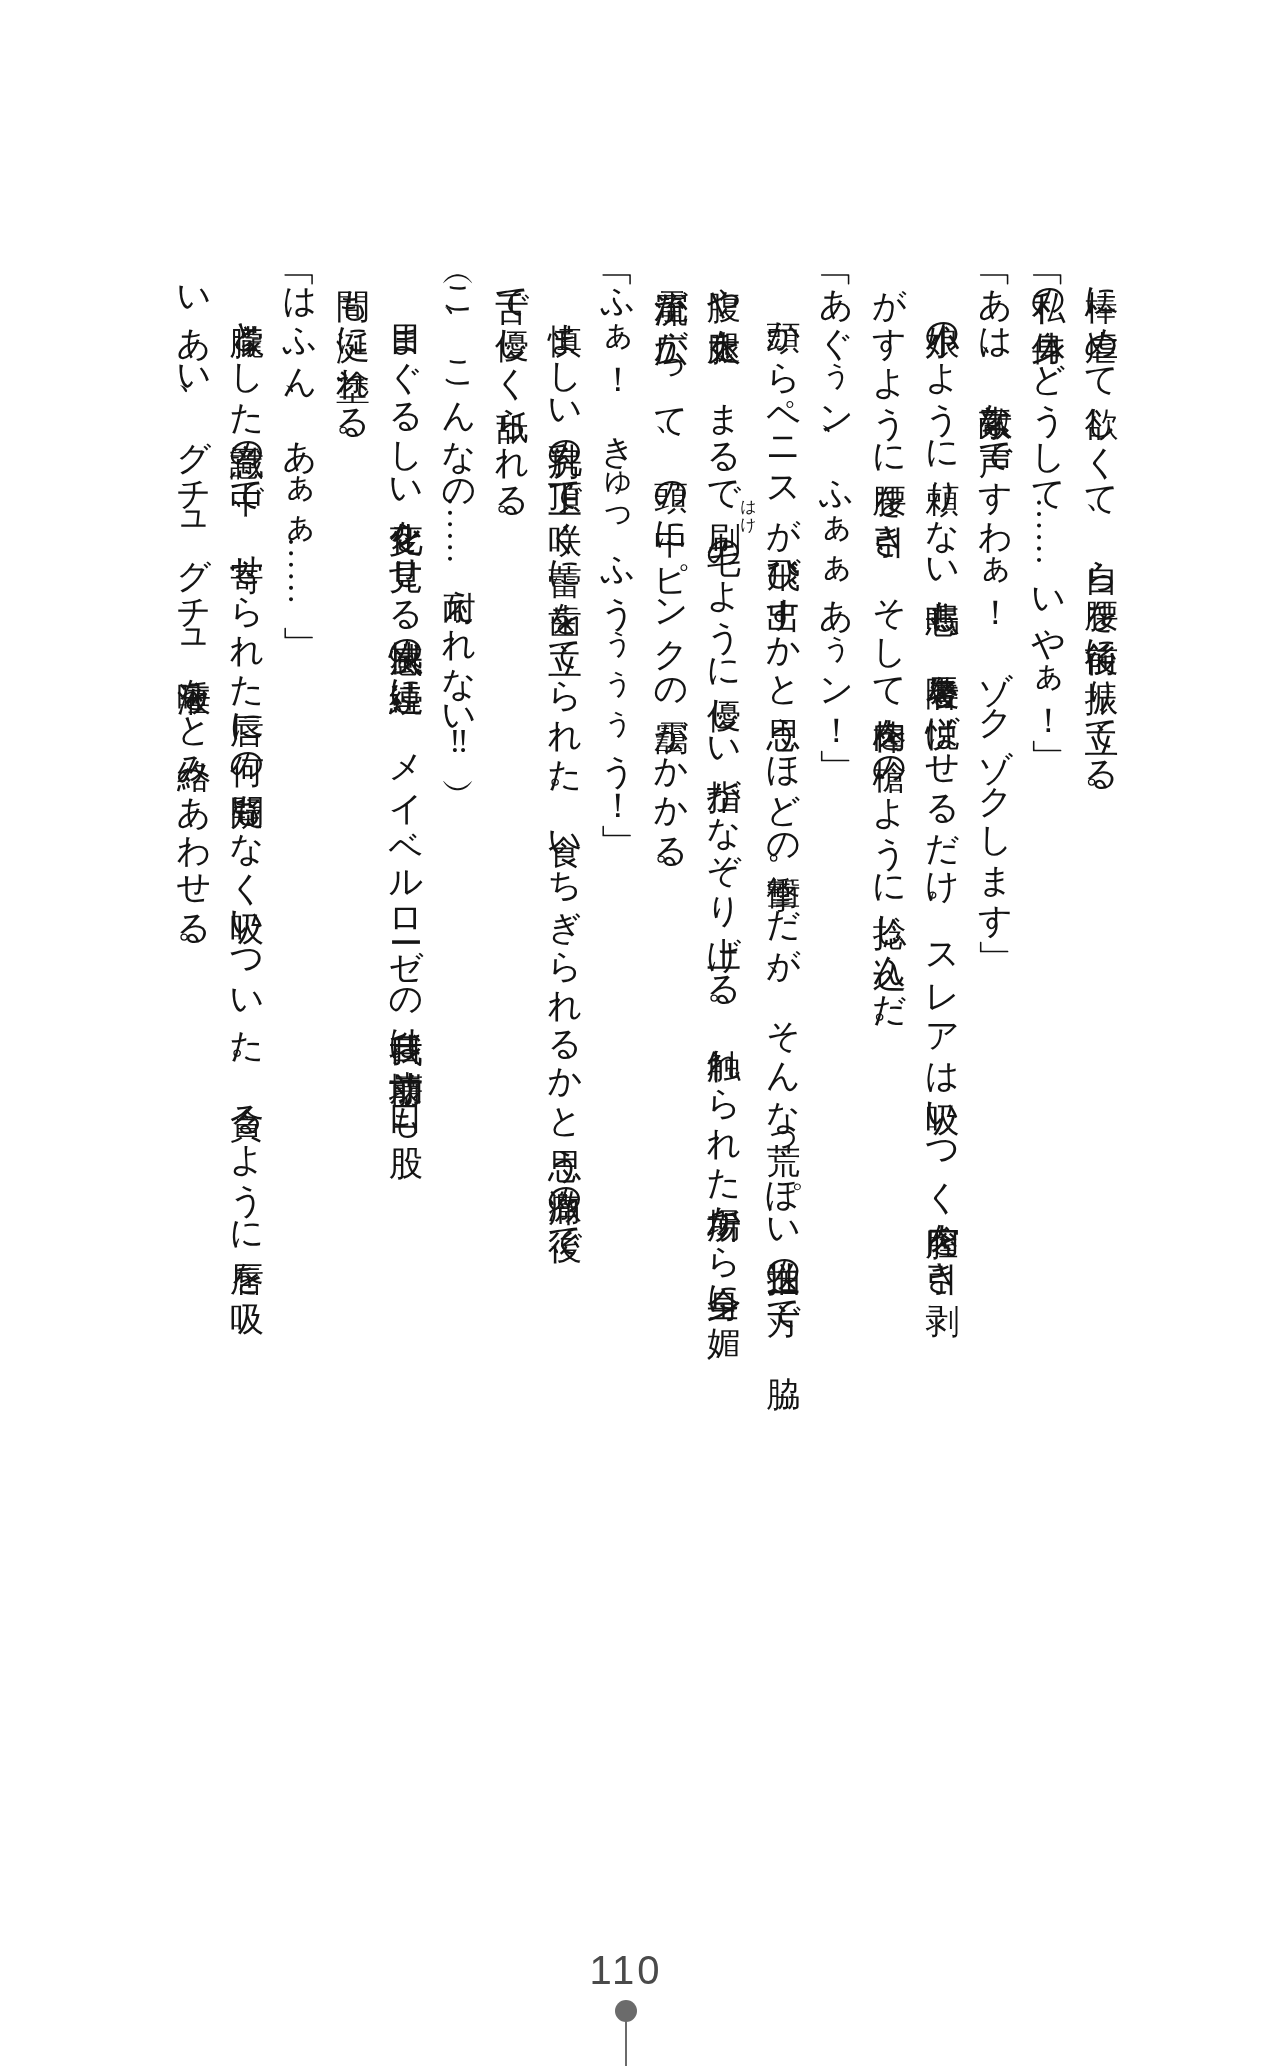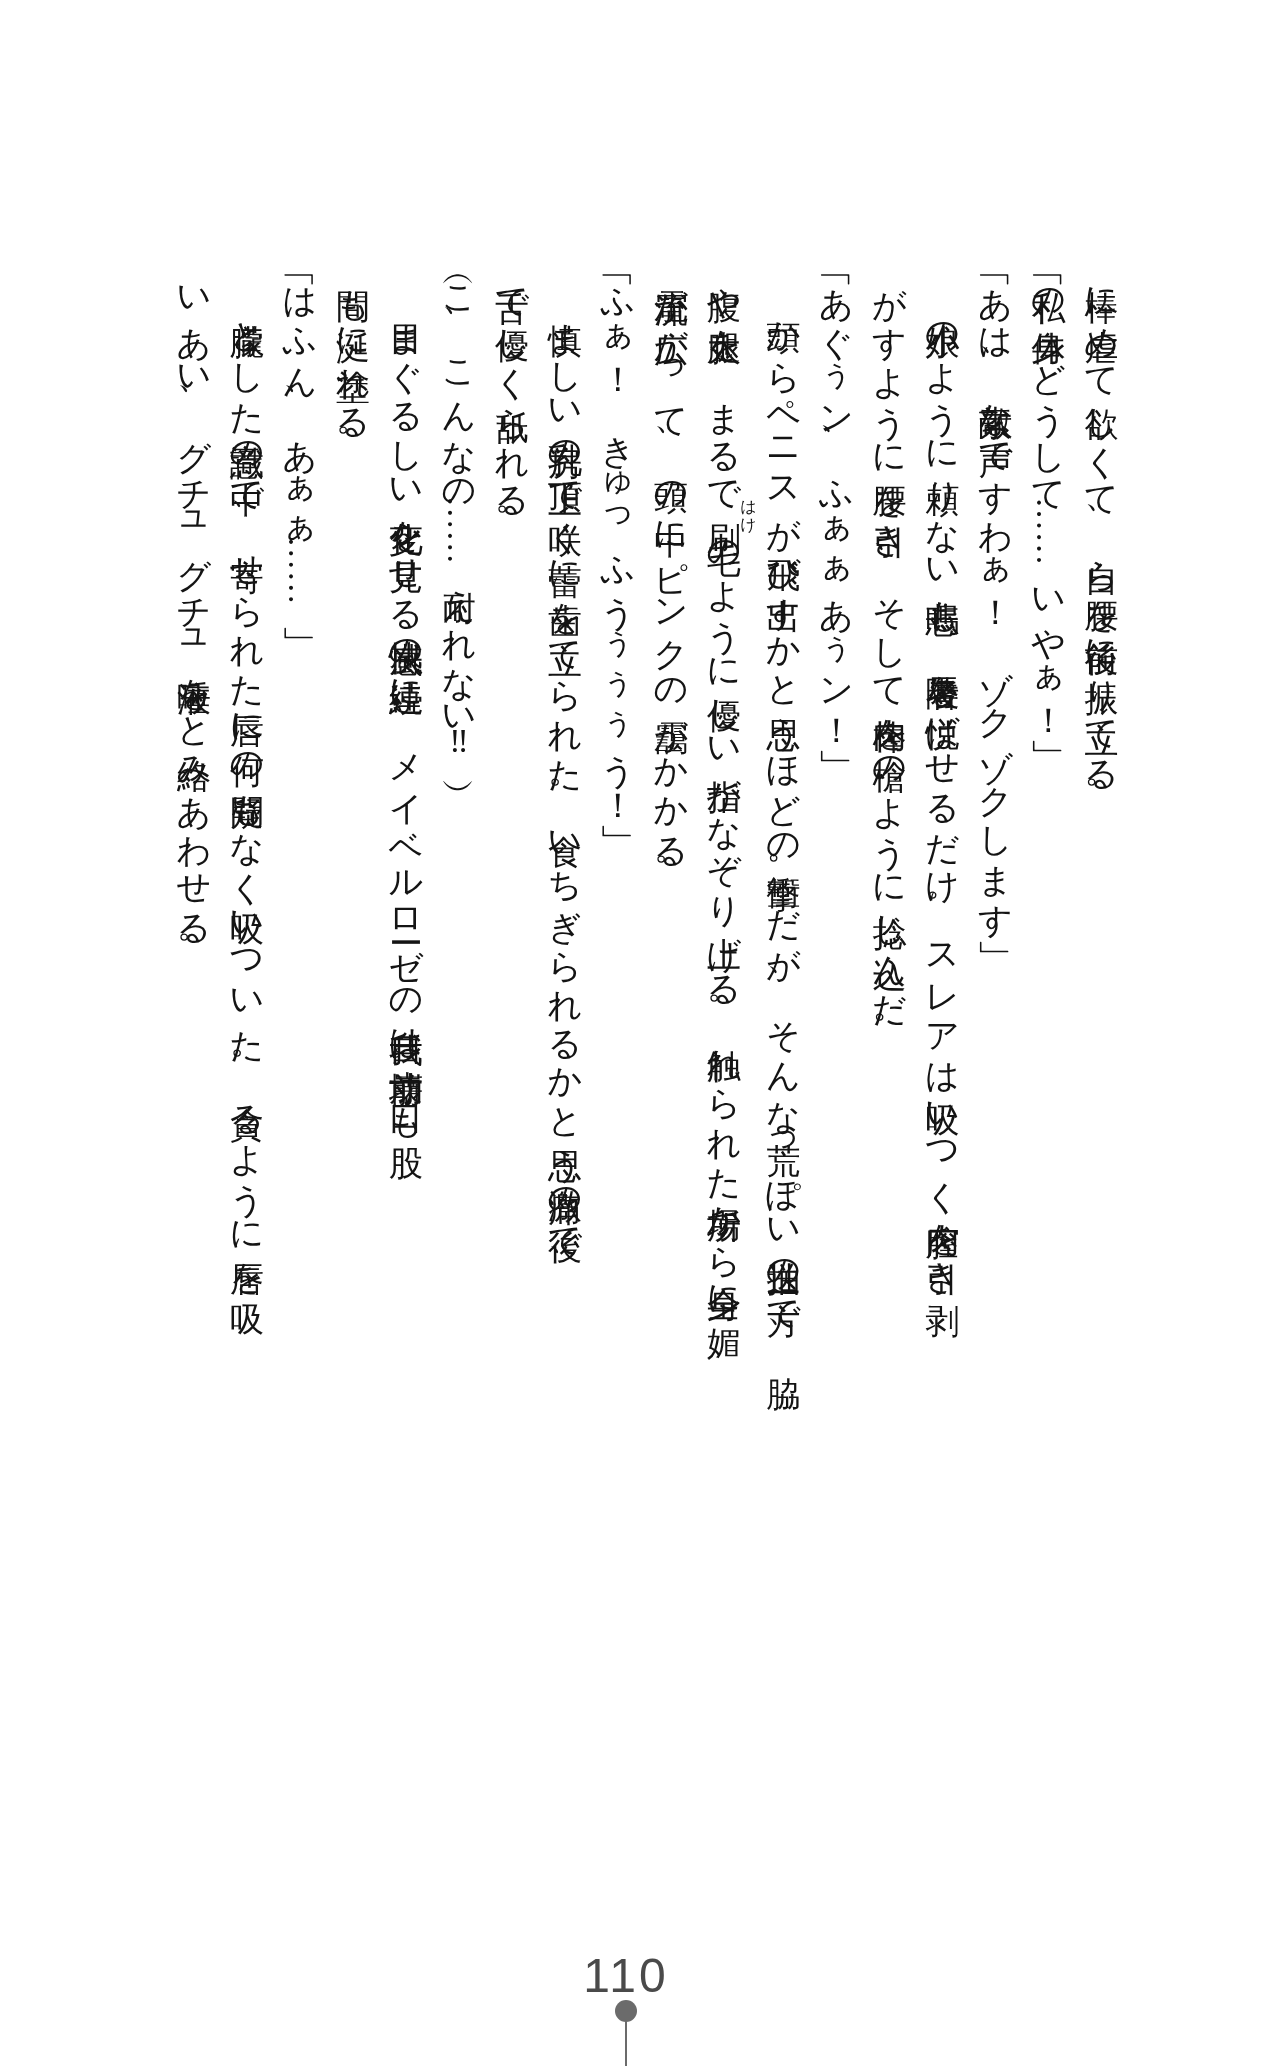--- a/index.html
+++ b/index.html
@@ -43,21 +43,21 @@
     letter-spacing: 0;
     color: #141414;
   }
   .page-number {
     position: absolute;
     top: 1948px;
     left: 576px;
     width: 100px;
     text-align: center;
     font-family: "Liberation Sans", "DejaVu Sans", sans-serif;
-    font-size: 48px;
+    font-size: 40px;
     font-weight: 400;
     letter-spacing: 3px;
     color: #4a4a4a;
   }
   .ornament-circle {
     position: absolute;
     top: 2000px;
     left: 615px;
     width: 22px;
     height: 22px;

